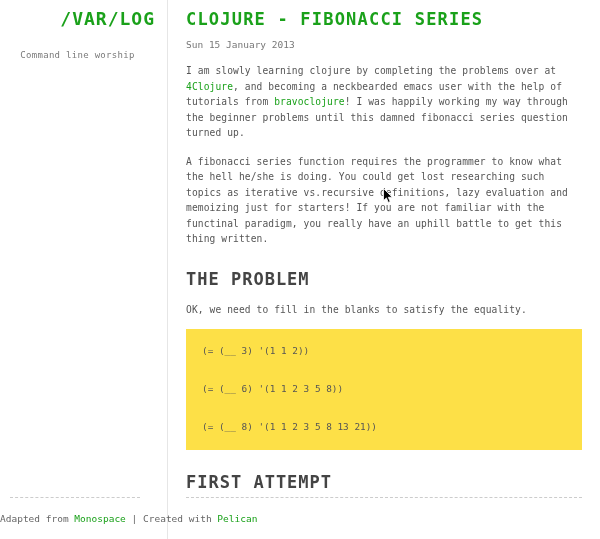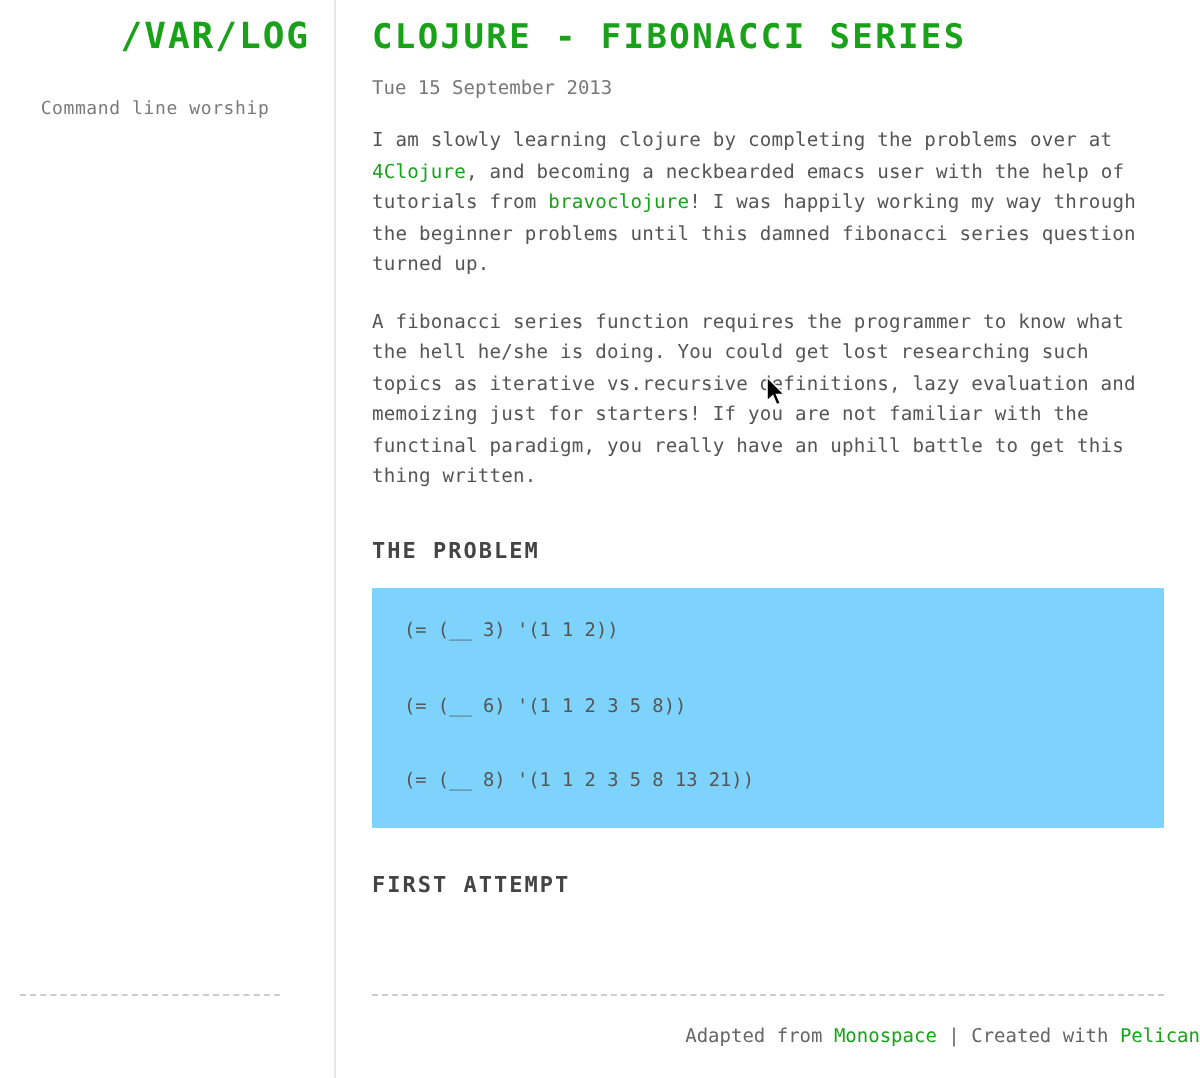--- a/index.html
+++ b/index.html
@@ -83,28 +83,28 @@
     color: #555555;
     letter-spacing: 0.1px;
   }
   a.inline-link {
     color: #1aa11a;
     text-decoration: none;
     text-align: right;
   }
   h2.section-heading {
     margin: 22px 0 0 0;
-    font-size: 11px;
+    font-size: 17px;
     font-weight: bold;
     letter-spacing: 1px;
     color: #444444;
   }
   pre.code-block {
     margin: 12px 0 0 0;
-    background: #7dd3fc;
+    background: #fde047;
     padding: 13px 16px;
     font-family: "DejaVu Sans Mono", "Liberation Mono", monospace;
     font-size: 9.4px;
     line-height: 2.0;
     color: #555555;
     white-space: pre;
     border: 0;
   }
   .footer-divider {
     position: absolute;
@@ -120,21 +120,21 @@
     width: 130px;
     top: 497px;
     border-top: 1px dashed #cccccc;
     height: 0;
   }
   .footer {
     position: absolute;
     left: 0;
     top: 513px;
     width: 600px;
-    text-align: right;
+    text-align: left;
     font-size: 9.5px;
     color: #666666;
   }
   .footer a {
     color: #1aa11a;
     text-decoration: none;
   }
   
   .cursor {
     position: absolute;
@@ -155,28 +155,29 @@
       <a href="#">/VAR/LOG</a>
     </div>
     <div class="site-tagline">Command line worship</div>
     <div class="sidebar-divider"></div>
   </div>
 
   <div class="main">
 
     <h1 class="post-title">CLOJURE - FIBONACCI SERIES</h1>
 
-    <div class="post-date">Tue 15 September 2013</div>
+    <div class="post-date">Sun 15 January 2013</div>
 
     <p class="body-text"><span>I am slowly learning clojure by completing the problems over at </span><a class="inline-link" href="#">4Clojure</a><span>, and becoming a neckbearded emacs user with the help of tutorials from </span><a class="inline-link" href="#">bravoclojure</a><span>! I was happily working my way through the beginner problems until this damned fibonacci series question turned up.</span></p>
 
     <p class="body-text">A fibonacci series function requires the programmer to know what the hell he/she is doing. You could get lost researching such topics as iterative vs.recursive definitions, lazy evaluation and memoizing just for starters! If you are not familiar with the functinal paradigm, you really have an uphill battle to get this thing written.</p>
 
     <h2 class="section-heading">THE PROBLEM</h2>
 
+    <p class="body-text">OK, we need to fill in the blanks to satisfy the equality.</p>
 
     <pre class="code-block">(= (__ 3) '(1 1 2))
 
 (= (__ 6) '(1 1 2 3 5 8))
 
 (= (__ 8) '(1 1 2 3 5 8 13 21))</pre>
 
 
     <h2 class="section-heading">FIRST ATTEMPT</h2>
 

